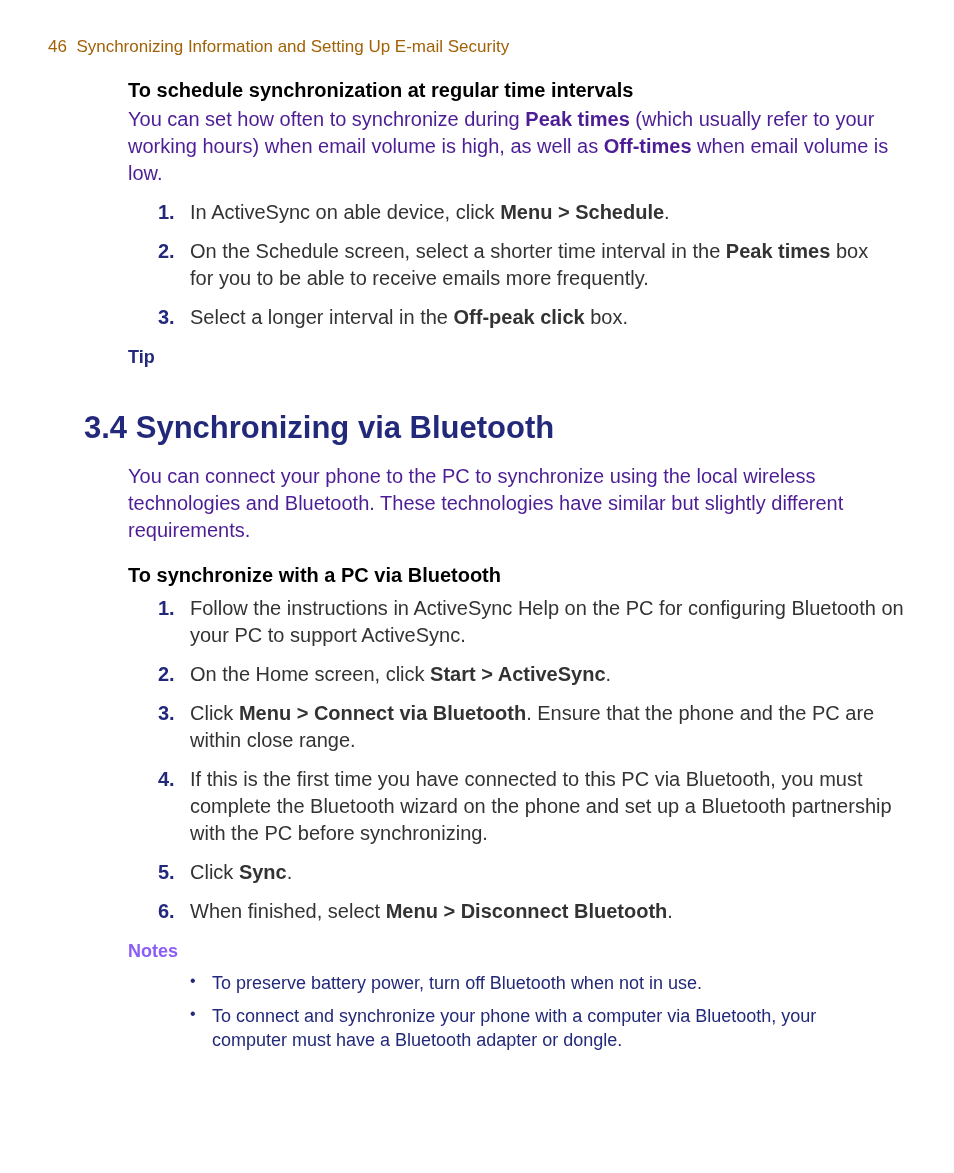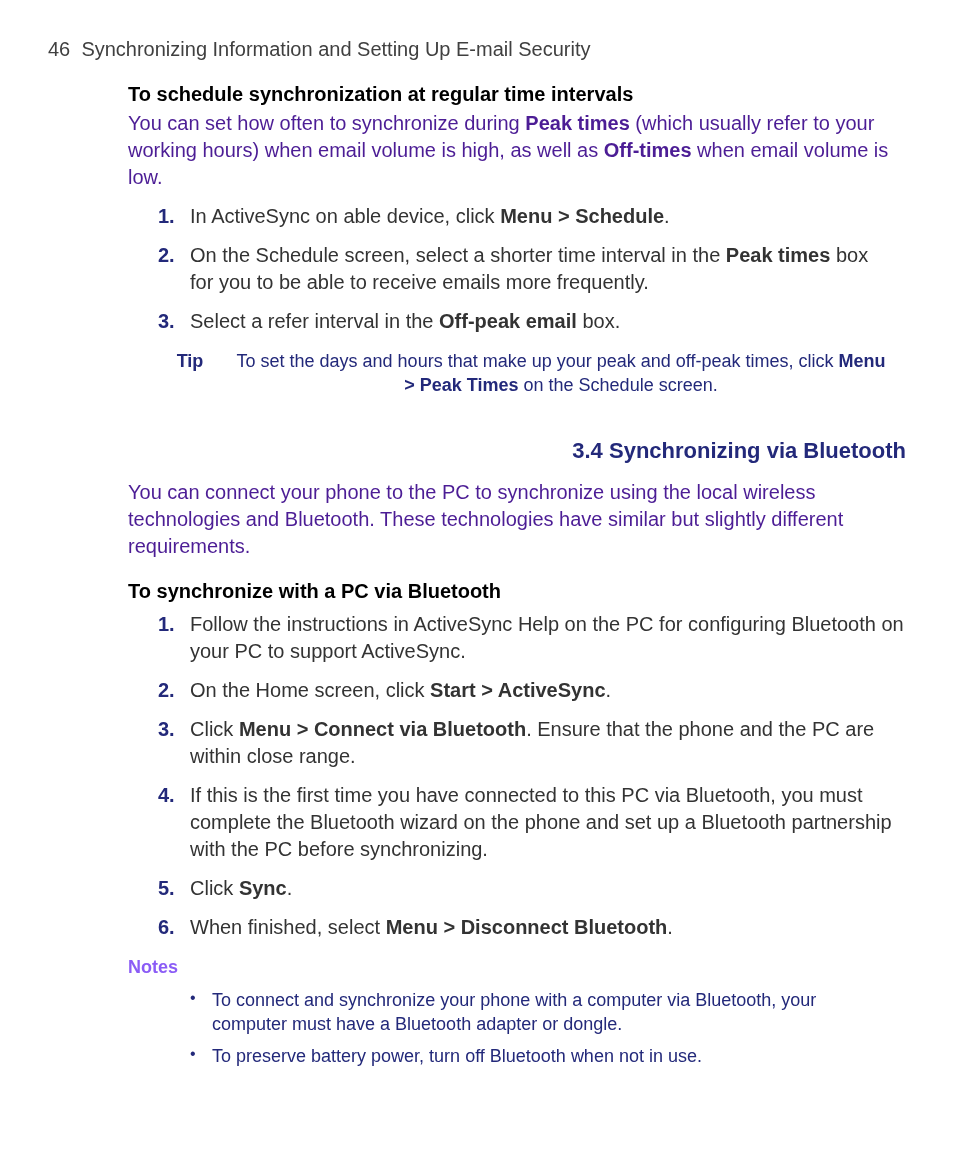--- a/index.html
+++ b/index.html
@@ -6,22 +6,22 @@
     font-family: Arial, Helvetica, sans-serif;
     margin: 0;
     padding: 36px 48px 60px 48px;
     width: 954px;
     box-sizing: border-box;
     color: #333;
     font-size: 20px;
     line-height: 1.35;
   }
   .page-header {
-    color: #404040;
-    font-size: 20px;
+    color: #a16207;
+    font-size: 17px;
     margin-bottom: 18px;
   }
   .page-num { display: inline; }
   .page-title { display: inline; }
   .indent-block {
     margin-left: 80px;
     margin-right: 10px;
   }
   .sub-heading {
     color: #000000;
@@ -47,42 +47,40 @@
   }
   ol.steps li .num {
     position: absolute;
     left: 30px;
     top: 0;
     color: #23297a;
     font-weight: bold;
   }
   .tip-row {
     display: flex;
-    margin-left: 16px;
+    margin-left: 0;
     margin-bottom: 30px;
     color: #23297a;
     font-size: 18px;
-    text-align: center;
   }
   .tip-label {
     font-weight: bold;
     width: 92px;
     flex: none;
   }
   .tip-body {
     flex: 1;
     padding-right: 10px;
   }
   .tip-body .bold { font-weight: bold; }
   h2.section-heading {
     color: #23297a;
-    font-size: 22px;
+    font-size: 31px;
     font-weight: bold;
     margin: 38px 0 14px 0;
-    text-align: right;
   }
   .section-heading .secnum { display: inline; }
   .notes-label {
     color: #8b5cf6;
     font-weight: bold;
     font-size: 18px;
     margin-top: 10px;
     margin-bottom: 8px;
   }
   ul.notes {
@@ -122,28 +120,25 @@
     <li>
       <span class="num">1.</span>
       <span>In ActiveSync on able device, click </span><span class="bold">Menu &gt; Schedule</span><span>.</span>
     </li>
     <li>
       <span class="num">2.</span>
       <span>On the Schedule screen, select a shorter time interval in the </span><span class="bold">Peak times</span><span> box for you to be able to receive emails more frequently.</span>
     </li>
     <li>
       <span class="num">3.</span>
-      <span>Select a refer interval in the </span><span class="bold">Off-peak email</span><span> box.</span>
+      <span>Select a longer interval in the </span><span class="bold">Off-peak click</span><span> box.</span>
     </li>
   </ol>
   <div class="tip-row">
     <div class="tip-label">Tip</div>
-    <div class="tip-body">
-      <span>To set the days and hours that make up your peak and off-peak times, click </span><span class="bold">Menu &gt; Peak Times</span><span> on the Schedule screen.</span>
-    </div>
   </div>
 </div>
 
 <h2 class="section-heading" style="margin-left:36px;">
   <span class="secnum">3.4</span> <span>Synchronizing via Bluetooth</span>
 </h2>
 
 <div class="body-block">
   <div class="para">You can connect your phone to the PC to synchronize using the local wireless technologies and Bluetooth. These technologies have similar but slightly different requirements.</div>
 
@@ -171,16 +166,16 @@
       <span>Click </span><span class="bold">Sync</span><span>.</span>
     </li>
     <li>
       <span class="num">6.</span>
       <span>When finished, select </span><span class="bold">Menu &gt; Disconnect Bluetooth</span><span>.</span>
     </li>
   </ol>
 
   <div class="notes-label">Notes</div>
   <ul class="notes">
+    <li>To preserve battery power, turn off Bluetooth when not in use.</li>
     <li>To connect and synchronize your phone with a computer via Bluetooth, your computer must have a Bluetooth adapter or dongle.</li>
-    <li>To preserve battery power, turn off Bluetooth when not in use.</li>
   </ul>
 </div>
 
 </body></html>

